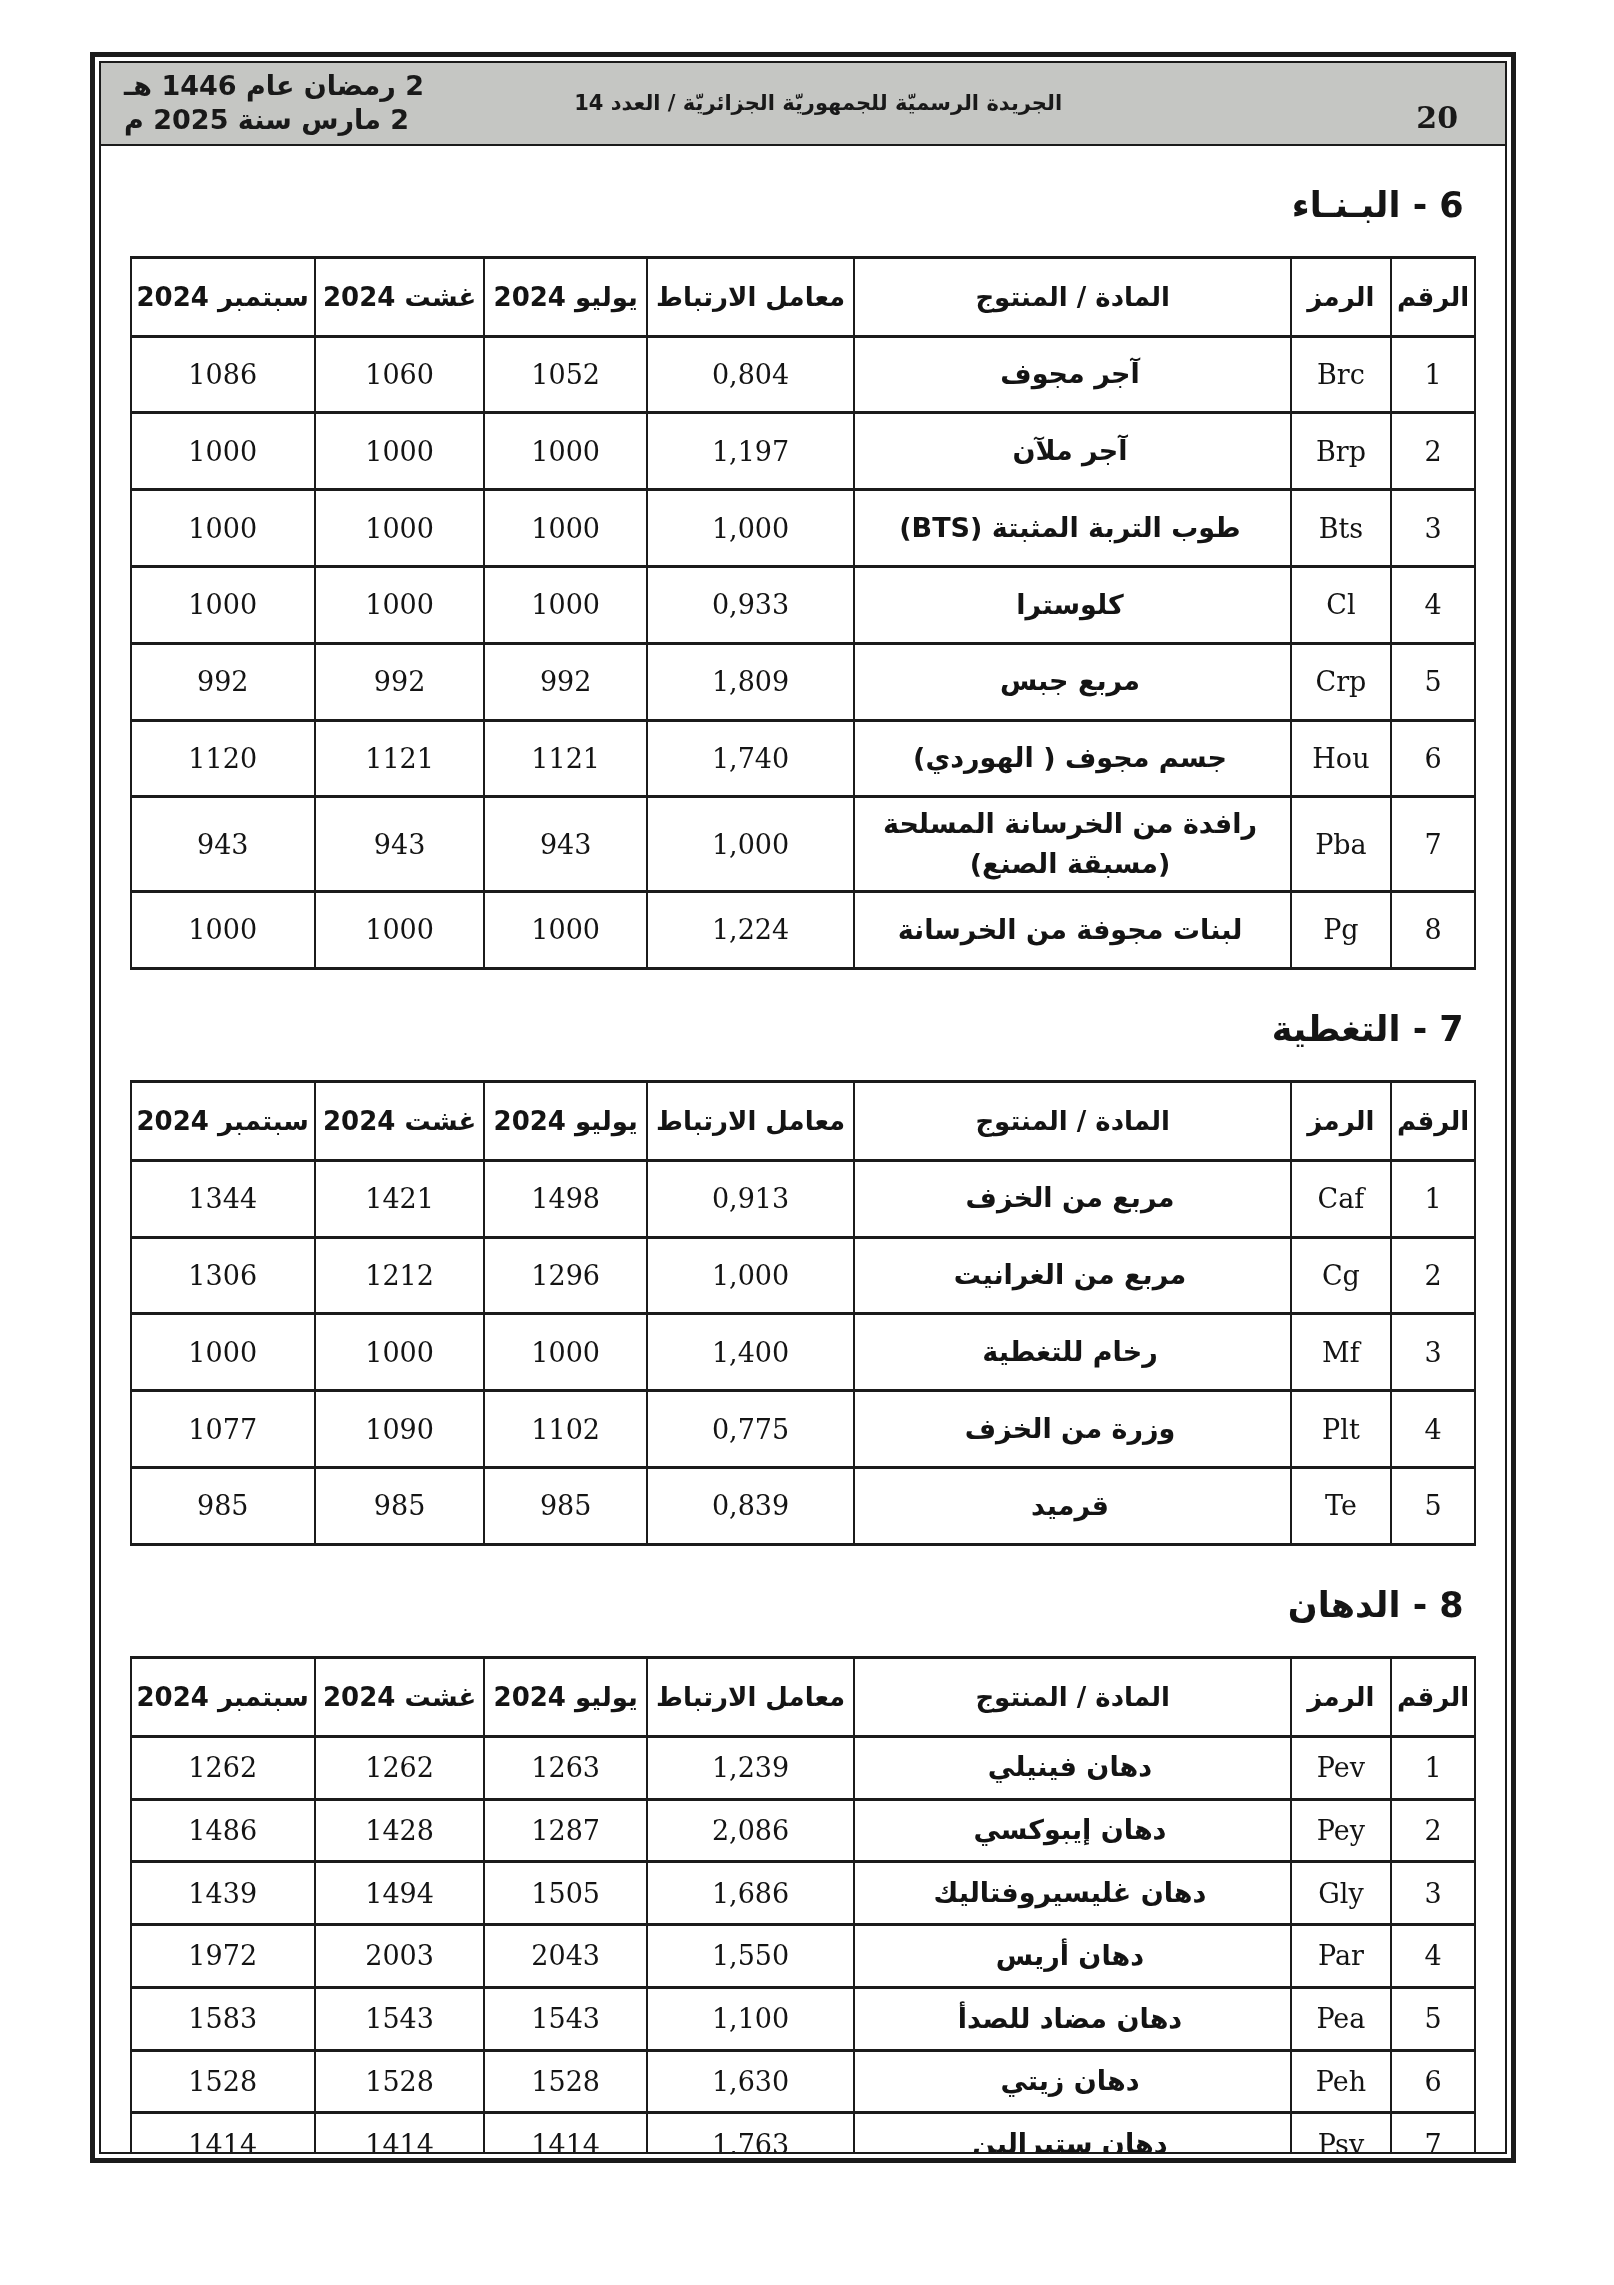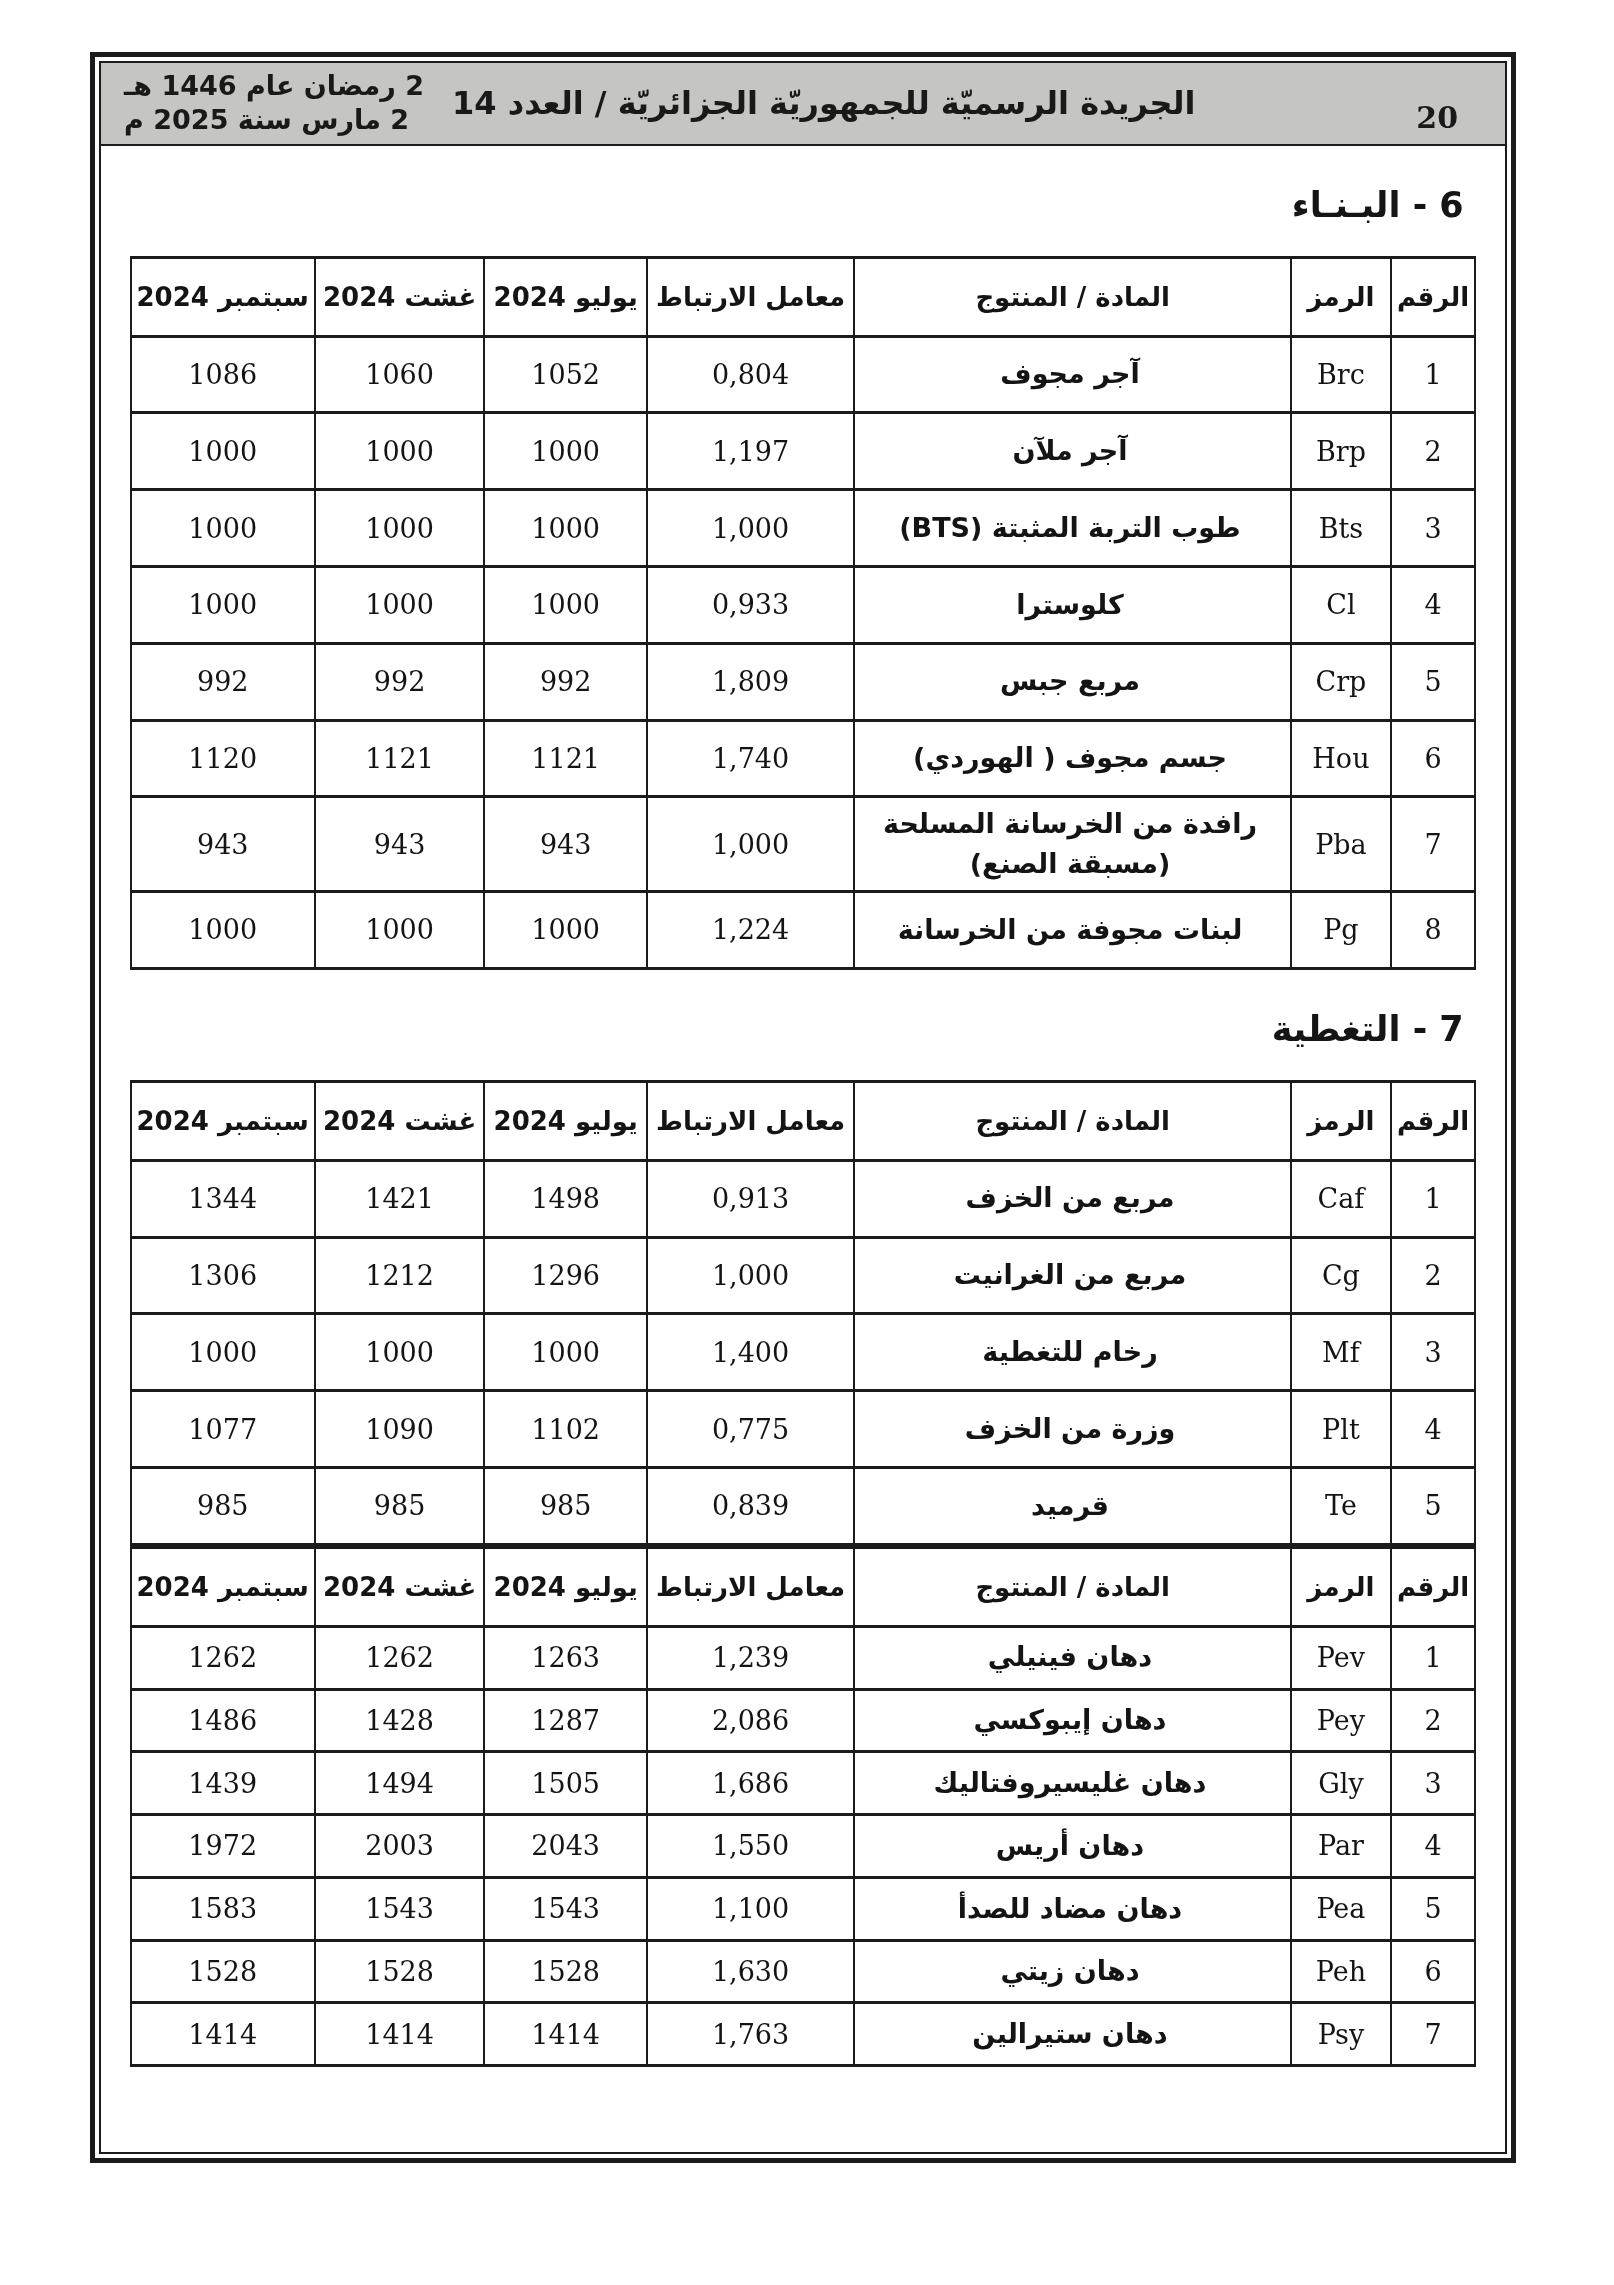--- a/index.html
+++ b/index.html
@@ -53,21 +53,21 @@
     font-size: 27px;
     line-height: 1.25;
     color: #191919;
     white-space: nowrap;
   }
   .masthead .journal-title {
     flex: 1;
     text-align: center;
     direction: rtl;
     font-weight: bold;
-    font-size: 32px;
+    font-size: 21px;
     color: #191919;
     white-space: nowrap;
   }
   .masthead .page-number {
     width: 308px;
     text-align: right;
     font-family: "DejaVu Serif", serif;
     font-weight: bold;
     font-size: 30px;
     color: #191919;
@@ -330,20 +330,21 @@
     <td class="c-coef">0,839</td>
     <td class="c-val">985</td>
     <td class="c-val">985</td>
     <td class="c-val">985</td>
   </tr>
 </tbody>
     </table>
   </section>
 
   <section>
+    <h2 class="section-title">8 - الدهان</h2>
     <table class="price-table">
       <colgroup>
         <col class="w-num">
                 <col class="w-code">
                 <col class="w-prod">
                 <col class="w-coef">
         <col class="w-jul">
                 <col class="w-aug">
                 <col class="w-sep">
       </colgroup>

